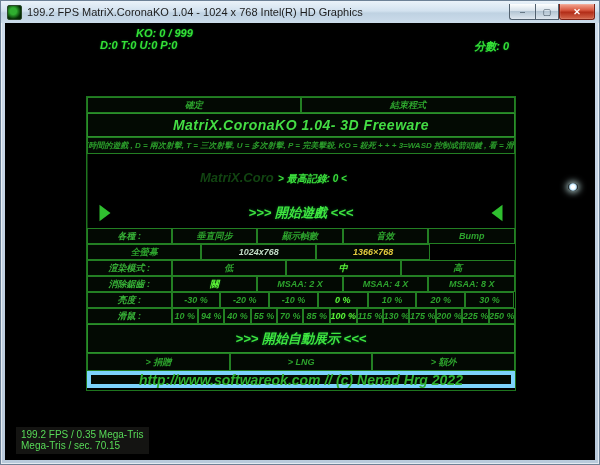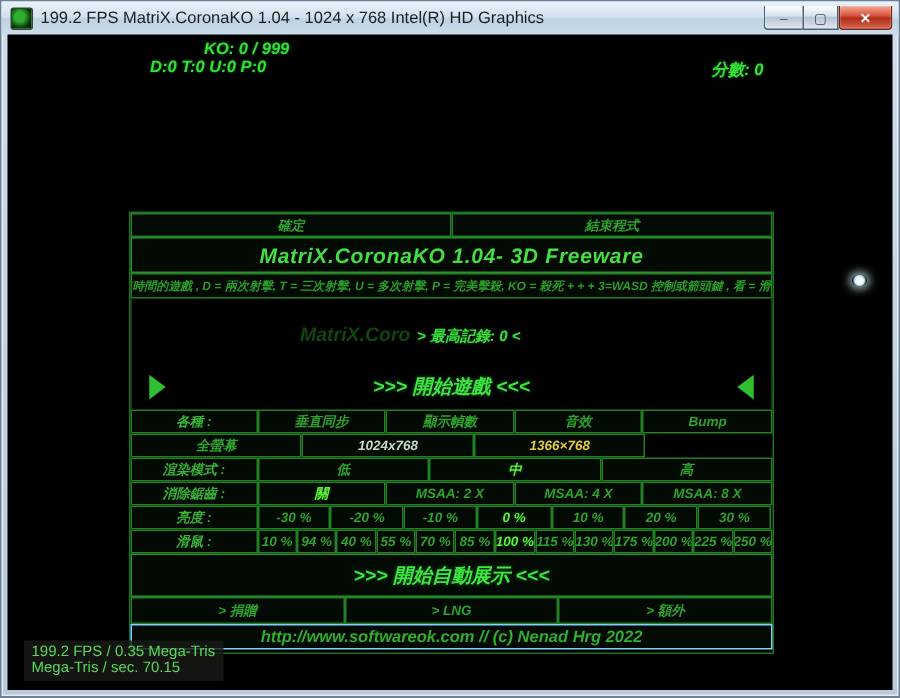--- a/index.html
+++ b/index.html
@@ -71,21 +71,21 @@
               font-size:11px; color:#35e035; line-height:12px; text-shadow:0 0 2px #062; }
   .hud-left .l1 { margin-left:36px; }
   .hud-score { position:absolute; right:86px; top:16px; font-style:italic; font-weight:bold;
                font-size:11px; color:#35e035; text-shadow:0 0 2px #062; }
 
   
   .panel {
     position:absolute; left:81px; top:73px; width:430px; height:295px;
     display:flex; flex-direction:column;
     border:1px solid #1e741e;
-    font-style:italic; font-weight:bold;margin-top:45px;
+    font-style:italic; font-weight:bold;
   }
   .row { display:flex; }
   .cell {
     border:1px solid #237f23; background:rgba(4,12,4,.78);
     display:flex; align-items:center; justify-content:center;
     color:#2da32d; font-size:9px; white-space:nowrap; overflow:hidden;
   }
   .topbtns { height:16px; }
   .topbtns .cell { flex:1; cursor:pointer; }
 
@@ -117,22 +117,22 @@
   .srow .lab { cursor:default; color:#37b037; }
   .cell.selected { color:#5cf136; text-shadow:0 0 2px #041; }
   .cell.yellow   { color:#e3cb3e; }
   .cell.pale     { color:#c2dcc6; }
 
   .auto-demo { height:29px; border:1px solid #2a8f2a; background:rgba(4,12,4,.8);
                align-items:center; justify-content:center; color:#3fe53f; font-size:13px;
                cursor:pointer; text-shadow:0 0 3px #052; }
   .footer-btns { height:18px; }
   .footer-btns .cell { flex:1; cursor:pointer; }
-  .url-row { height:17px; border:1px solid #7dd3fc; background:rgba(4,12,4,.8);
-             align-items:center; justify-content:center; color:#2fae2f; font-size:11px; }
+  .url-row { height:17px; border:4px solid #7dd3fc; background:rgba(4,12,4,.8);
+             align-items:center; justify-content:center; color:#2fae2f; font-size:14px; }
 
   
   .fps-overlay {
     position:absolute; left:11px; bottom:6px; padding:2px 6px 3px 5px;
     background:rgba(25,25,22,.8); color:#58da58; font-size:10px; line-height:11px;
     font-weight:normal; white-space:nowrap;
   }
 </style>
 </head>
 <body>

